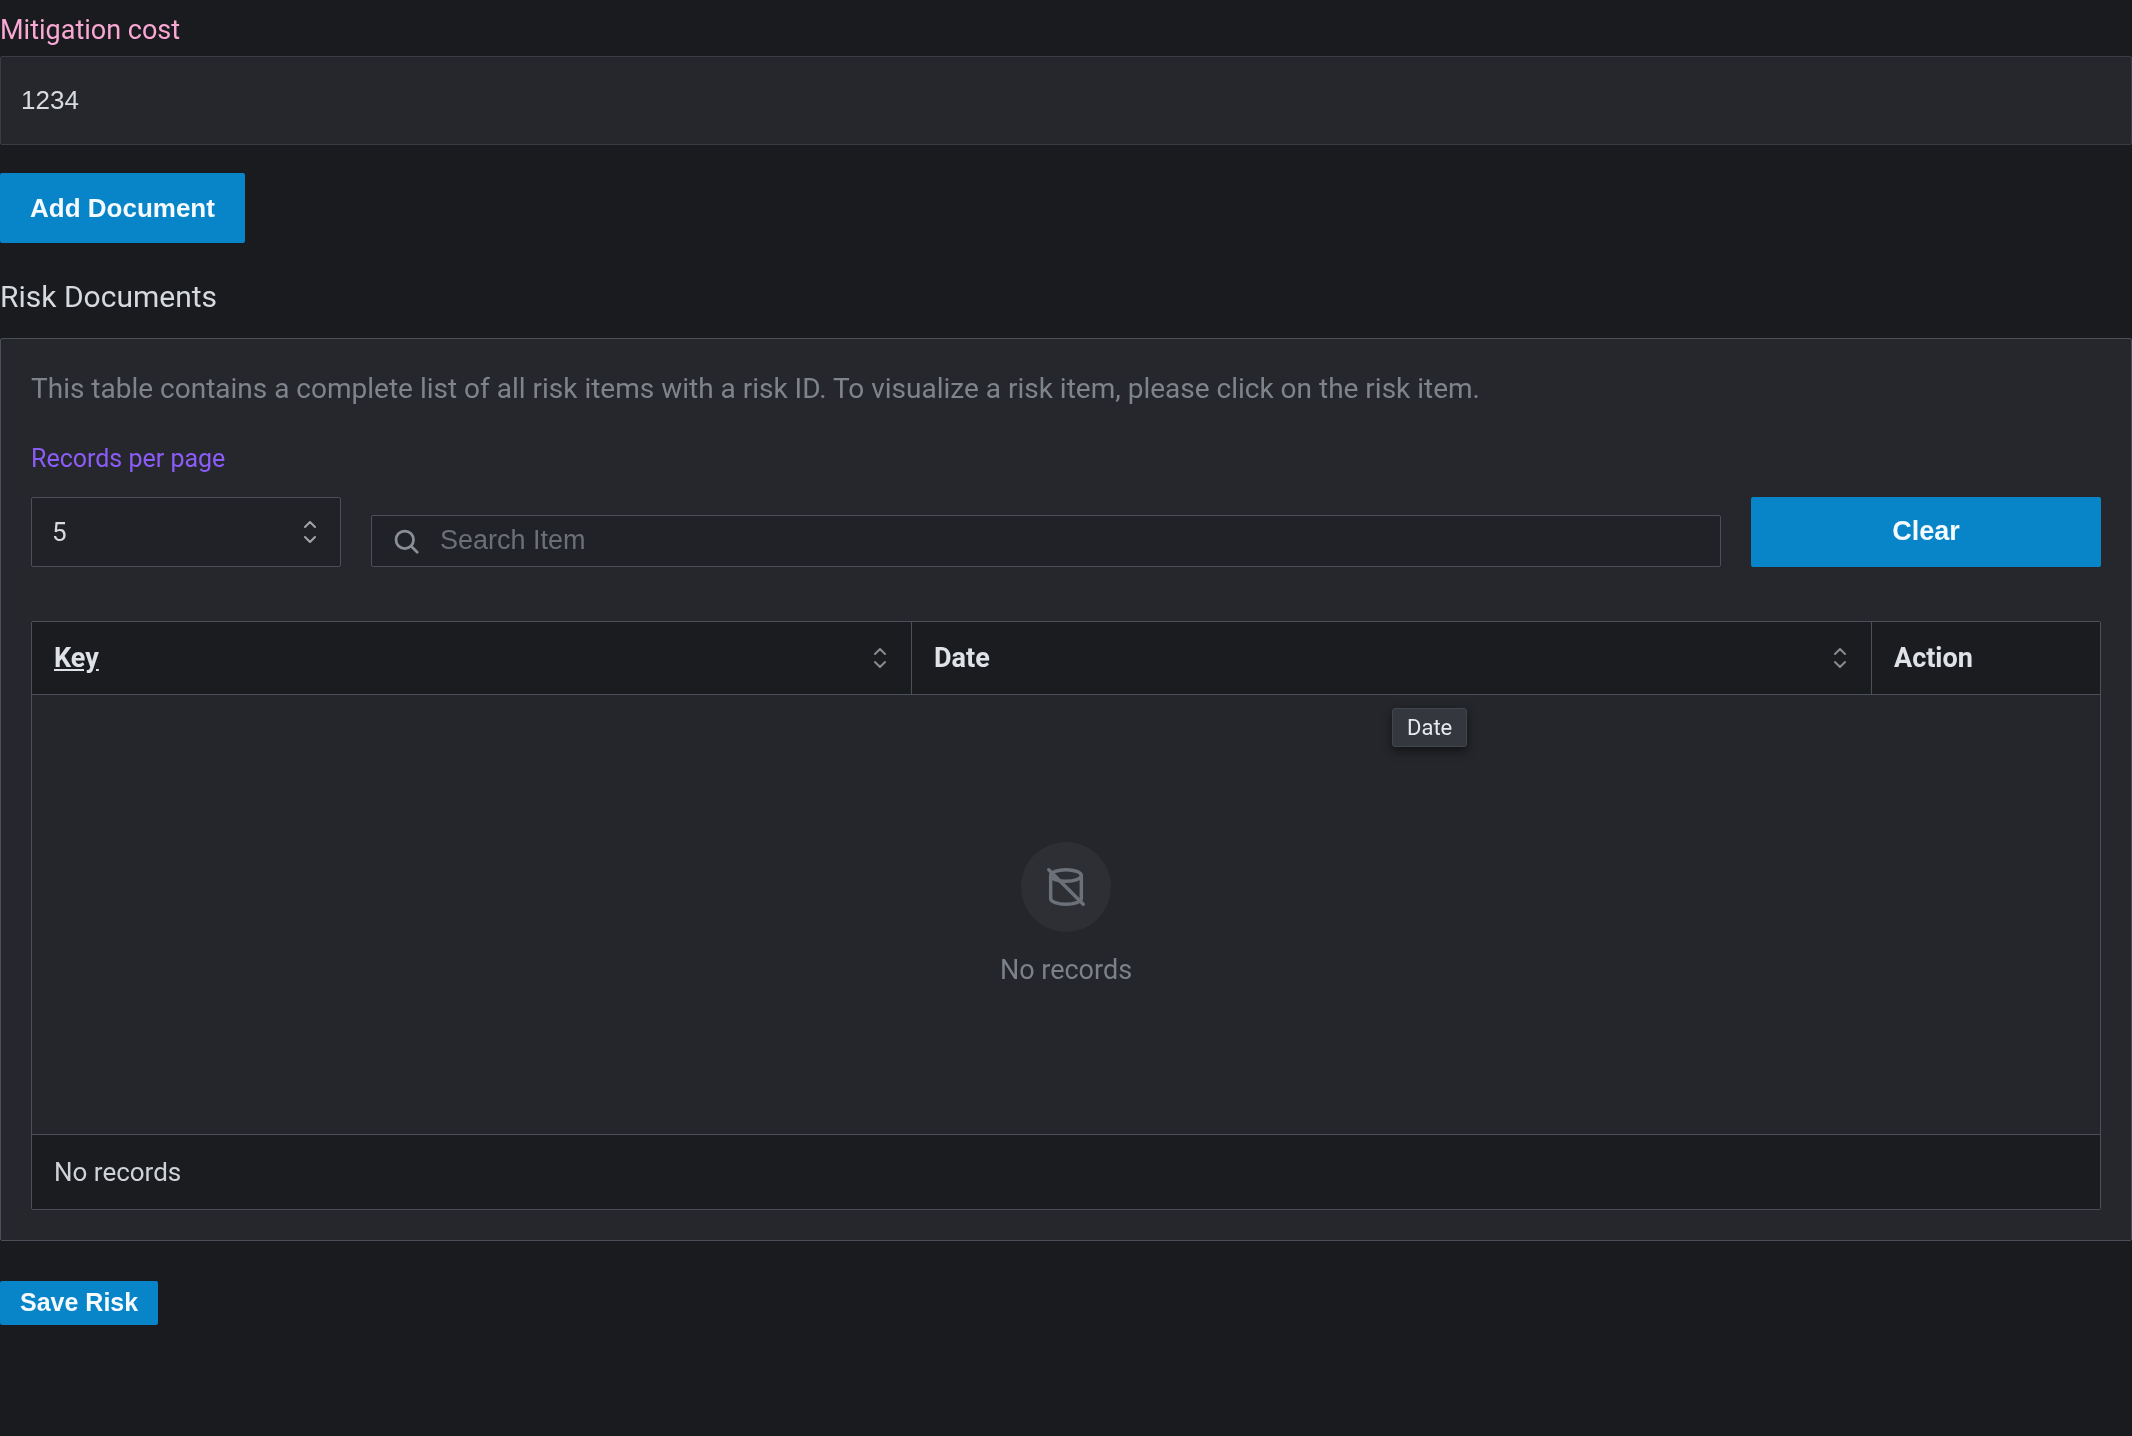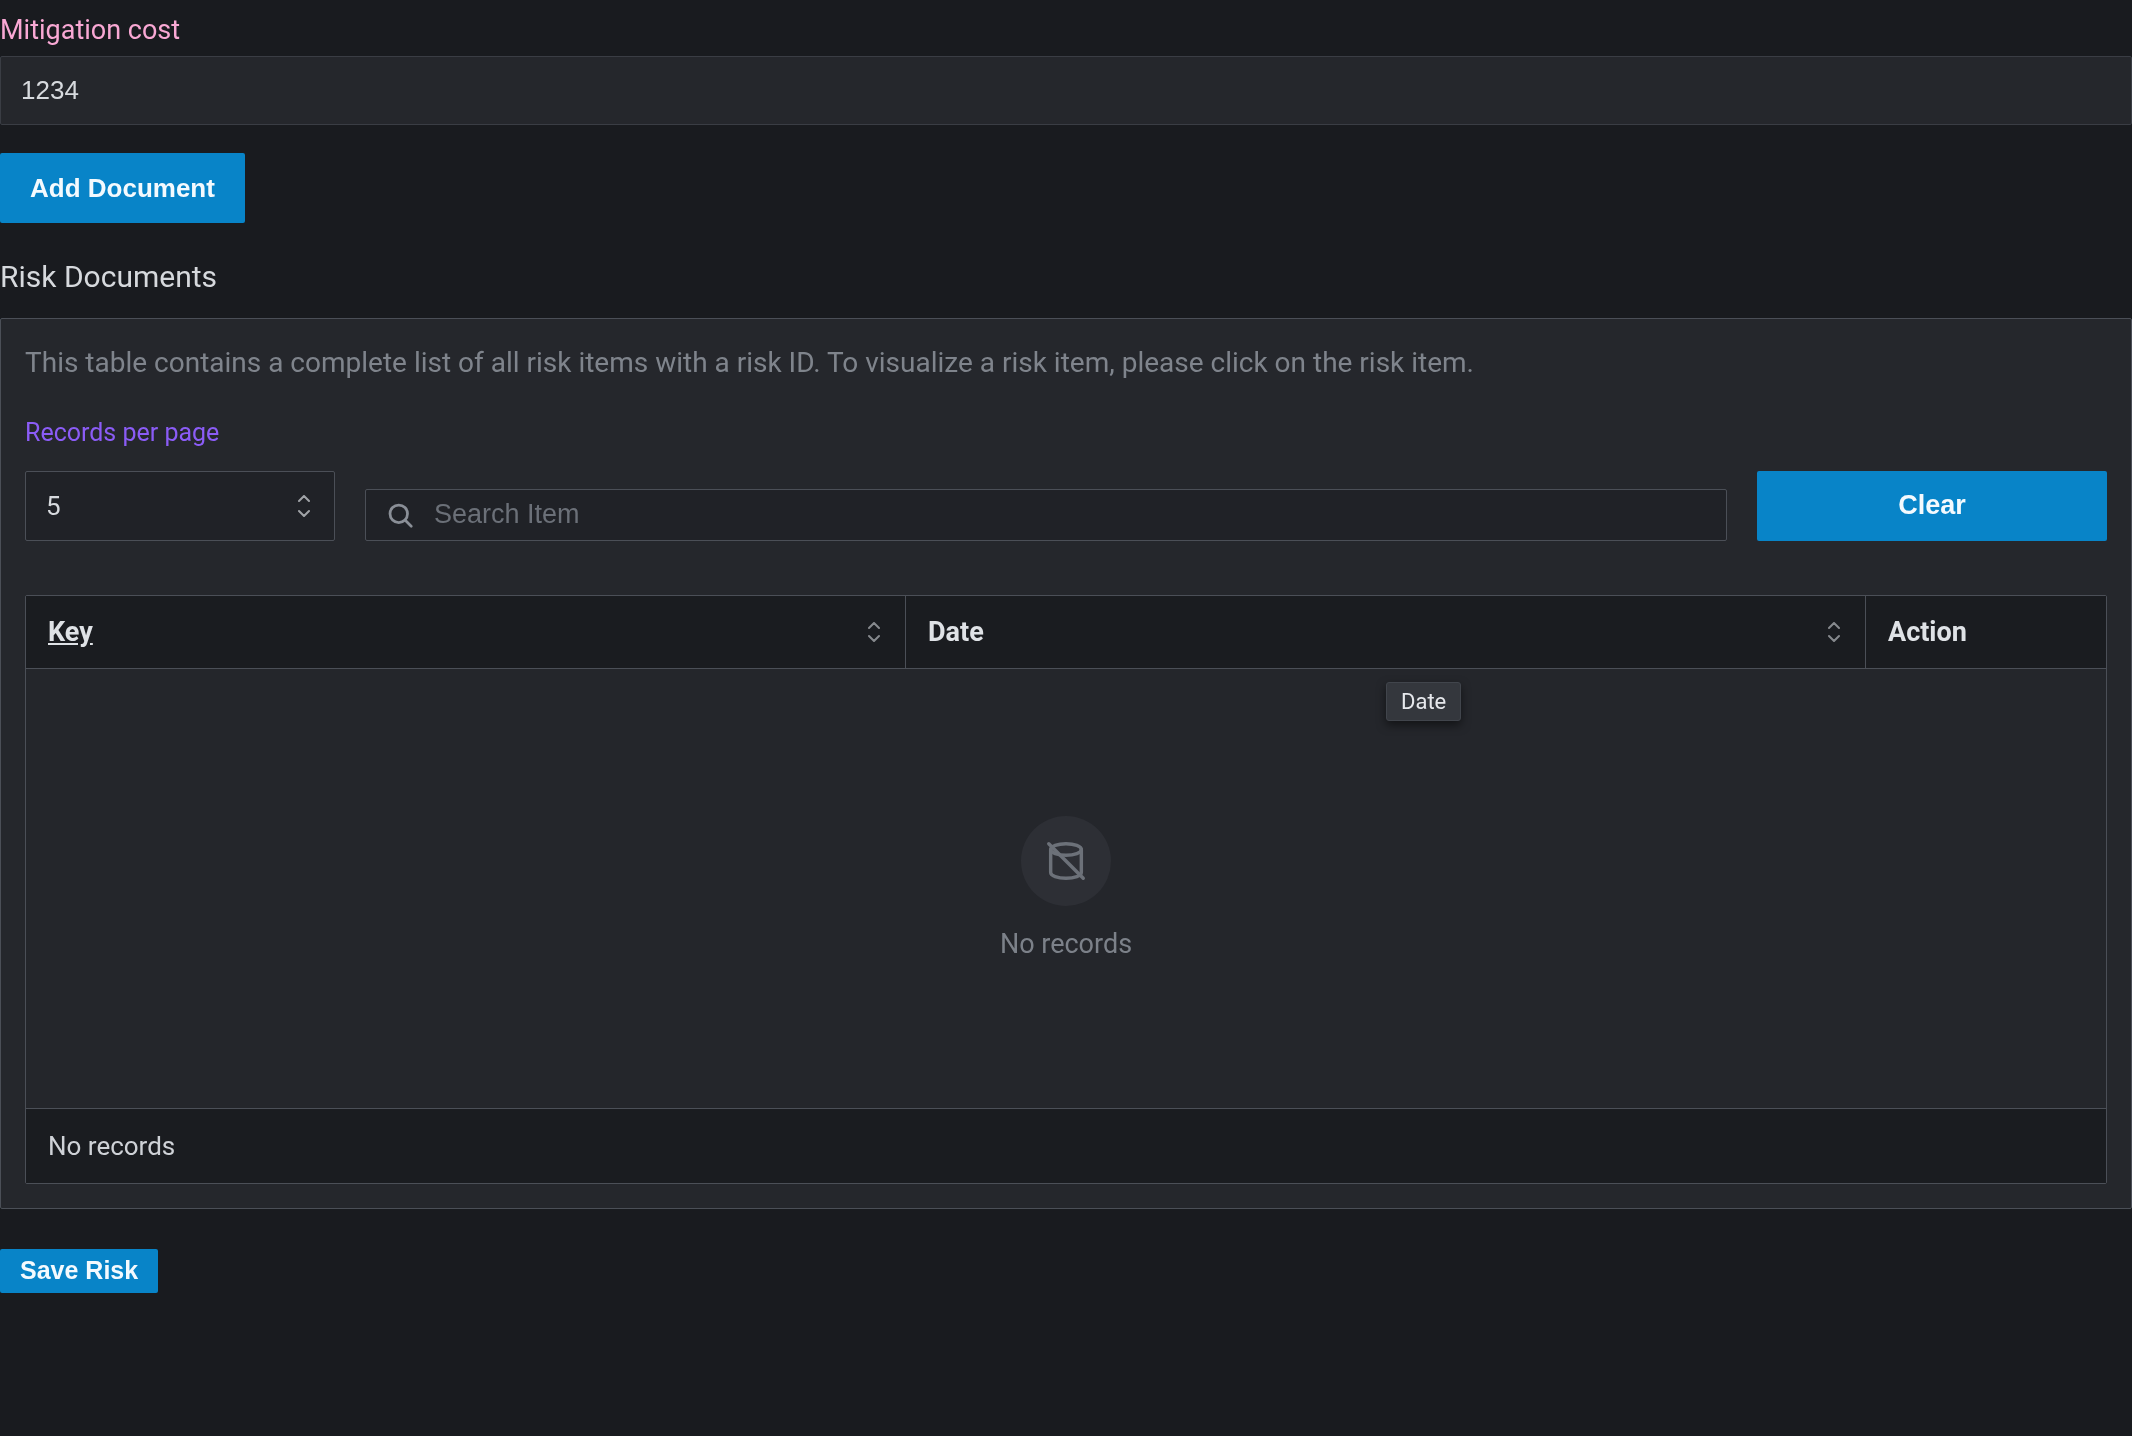--- a/index.html
+++ b/index.html
@@ -37,21 +37,21 @@
     color:#f9a8d4;
     font-weight:400;
     margin:14px 0 10px 0;
   }
   .text-input{
     width:100%;
     background:var(--panel);
     border:1px solid var(--border-soft);
     color:var(--text);
     font-size:26px;
-    padding:18px 20px;
+    padding:28px 20px;
     border-radius:2px;
     font-weight:400;
   }
   .btn{
     display:inline-flex;
     align-items:center;
     justify-content:center;
     background:var(--primary);
     color:var(--primary-text);
     font-weight:700;
@@ -70,21 +70,21 @@
   }
   .section-title{
     font-size:30px;
     color:#d6d9dd;
     font-weight:400;
     margin:36px 0 24px 0;
   }
   .card{
     border:1px solid var(--border);
     background:var(--panel);
-    padding:24px;
+    padding:30px;
     border-radius:2px;
   }
   .card-desc{
     color:#7f848c;
     font-size:28px;
     line-height:1.45;
     margin:0 0 34px 0;
   }
   .controls-row{
     display:flex;

